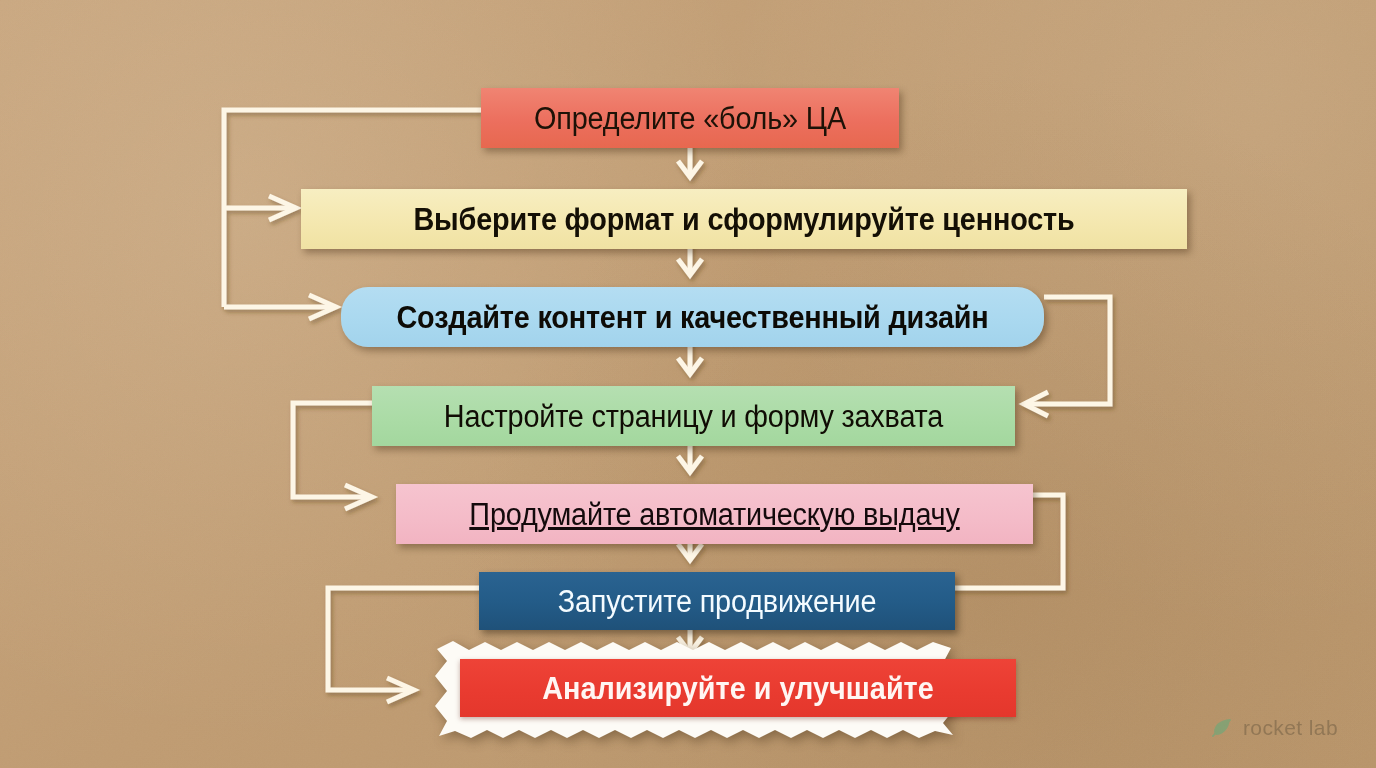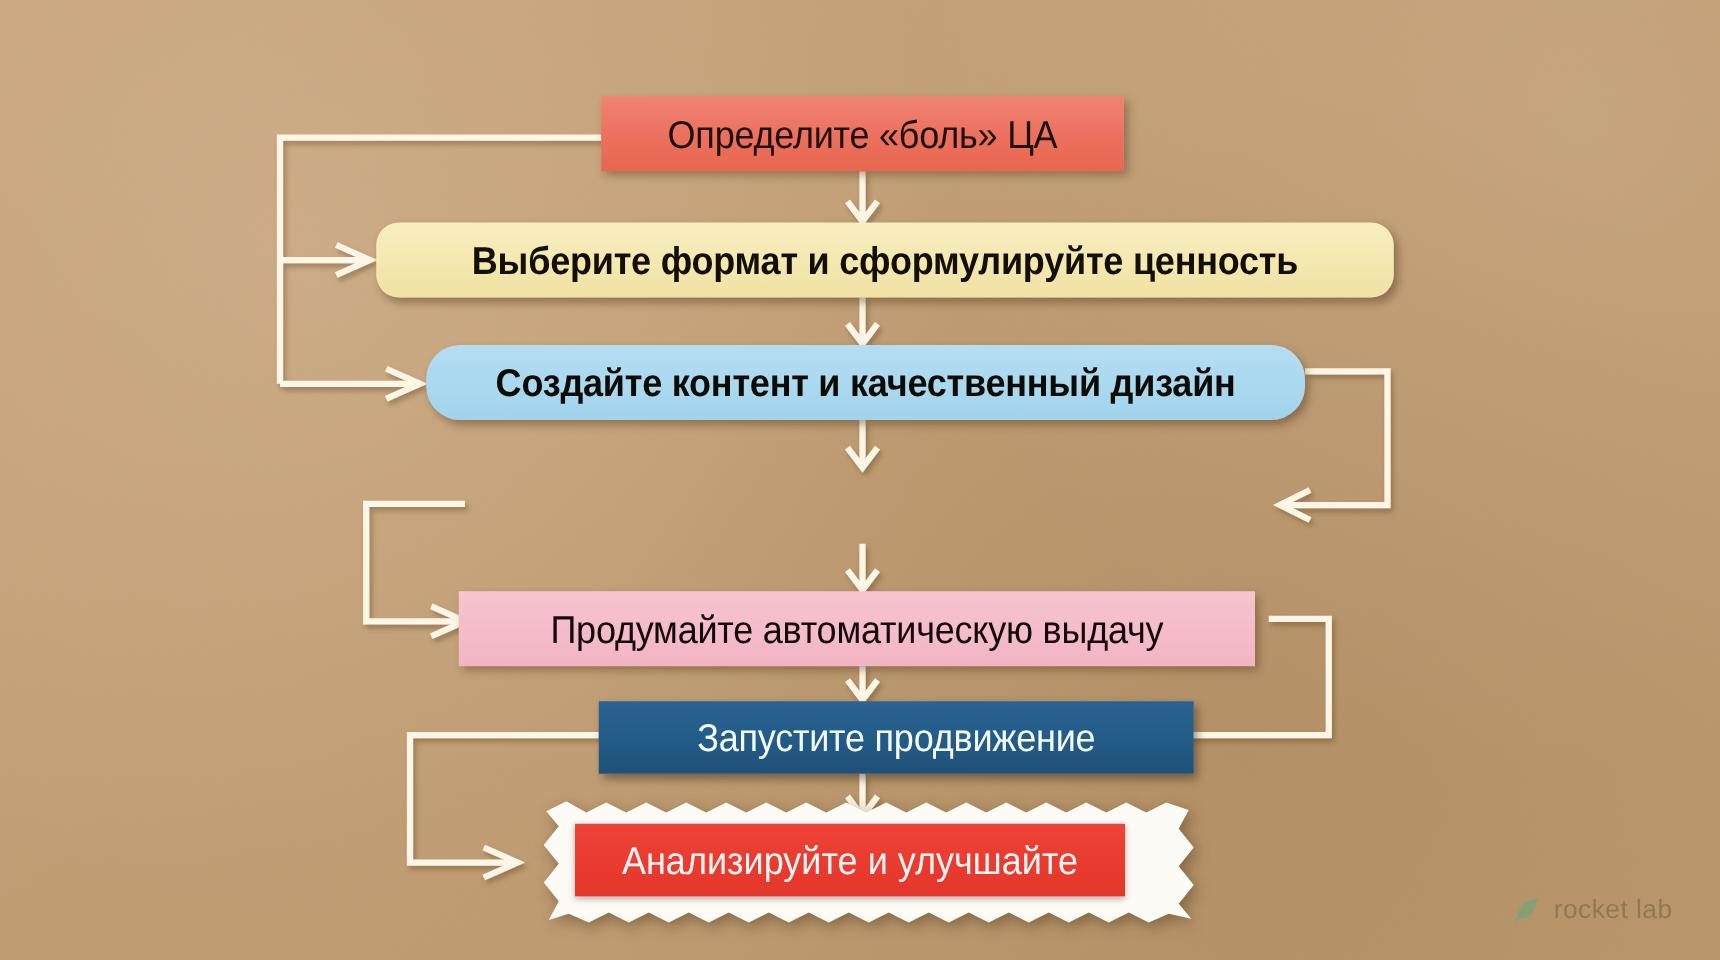--- a/index.html
+++ b/index.html
@@ -41,34 +41,35 @@
     pointer-events: none;
   }
 
   .node {
     position: absolute;
     display: flex;
     align-items: center;
     box-sizing: border-box;
     white-space: nowrap;
     letter-spacing: -0.2px;
+    margin-top: 11px;
   }
   .node .label {
     width: 100%;
     text-align: center;
     line-height: 1;
     transform: scaleX(0.93);
   }
 
   
   #node-pain      { left: 481px; top: 77px;  width: 418px; height: 60px; }
-  #node-format    { left: 301px; top: 178px; width: 814px; height: 60px; border-radius: 18px; }
+  #node-format    { left: 301px; top: 178px; width: 886px; height: 60px; }
   #node-content   { left: 341px; top: 276px; width: 703px; height: 60px; border-radius: 27px; }
   #node-page      { left: 372px; top: 375px; width: 643px; height: 60px; }
-  #node-auto      { left: 367px; top: 473px; width: 637px; height: 60px; }
+  #node-auto      { left: 396px; top: 473px; width: 637px; height: 60px; text-decoration: underline; }
   #node-promo     { left: 479px; top: 561px; width: 476px; height: 58px; }
 
   .box-salmon {
     background: linear-gradient(180deg, #f08472 0%, #ec6f5e 55%, #e7684f 100%);
     color: #1d1207;
     font-size: 31px;
     box-shadow: 3px 4px 7px rgba(60,38,12,0.38);
   }
   .box-cream {
     background: linear-gradient(180deg, #f7eec1 0%, #f4e7ae 60%, #f0e2a3 100%);
@@ -113,29 +114,30 @@
   }
   #torn-paper {
     position: absolute;
     inset: 0;
     filter: drop-shadow(3px 4px 6px rgba(55,34,10,0.40));
   }
   #node-analyze {
     position: absolute;
     left: 37px;
     top: 18px;
-    width: 440px;
+    width: 556px;
     height: 58px;
     display: flex;
     align-items: center;
     background: linear-gradient(180deg, #ee4337 0%, #e93b30 55%, #e4372c 100%);
     color: #fff6f3;
     font-size: 31px;
     box-shadow: 0 2px 5px rgba(90,20,12,0.35);
     white-space: nowrap;
+    font-weight: bold;
   }
   #node-analyze .label {
     width: 100%;
     text-align: center;
     line-height: 1;
     transform: scaleX(0.93);
   }
 
   
   #watermark {
@@ -240,20 +242,23 @@
   </div>
 
   <div class="node box-cream" id="node-format">
     <span class="label">Выберите формат и сформулируйте ценность</span>
   </div>
 
   <div class="node box-blue" id="node-content">
     <span class="label">Создайте контент и качественный дизайн</span>
   </div>
 
+  <div class="node box-green" id="node-page">
+    <span class="label">Настройте страницу и форму захвата</span>
+  </div>
 
   <div class="node box-pink" id="node-auto">
     <span class="label">Продумайте автоматическую выдачу</span>
   </div>
 
   <div class="node box-navy" id="node-promo">
     <span class="label">Запустите продвижение</span>
   </div>
 
   <div id="node-analyze-wrap">

